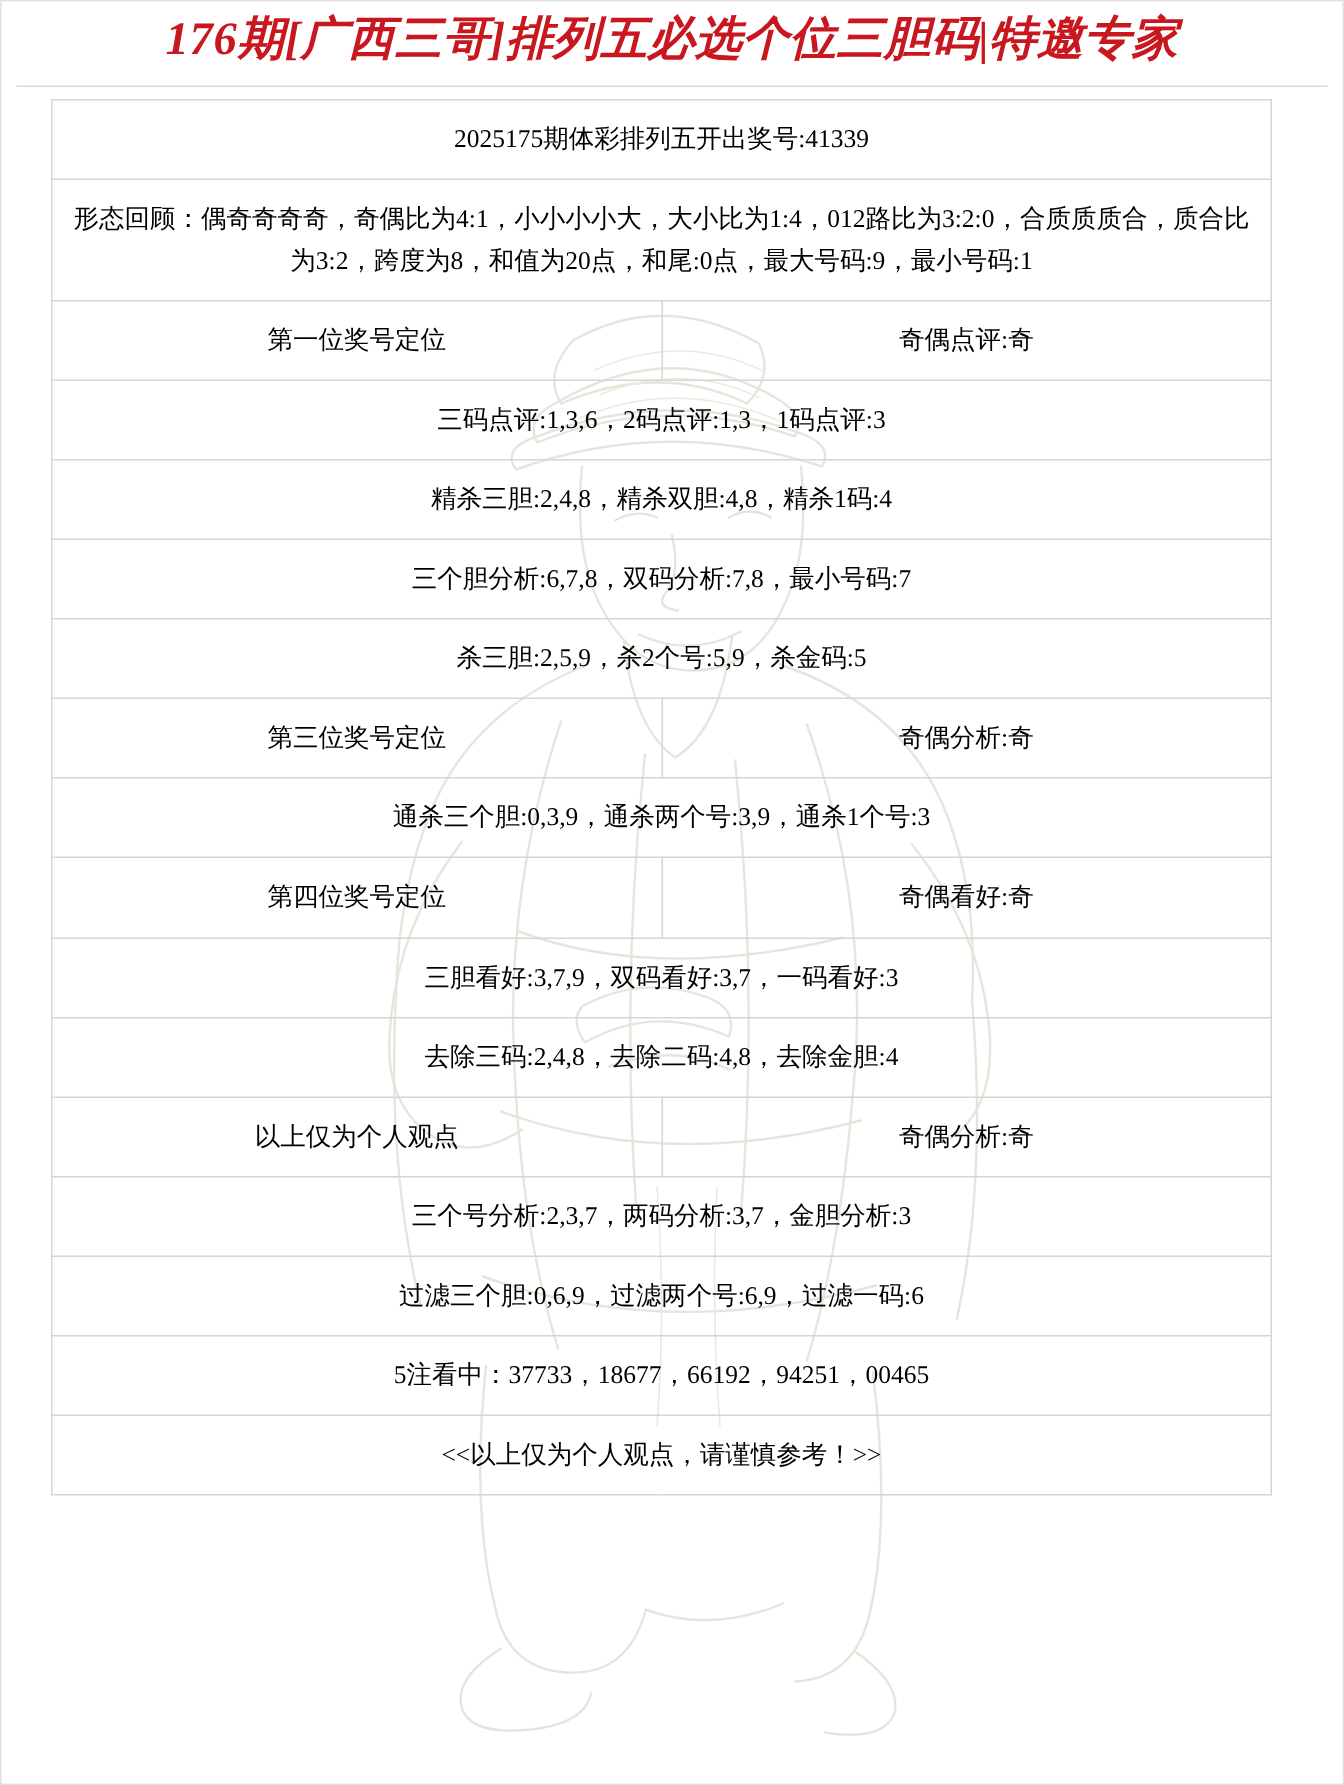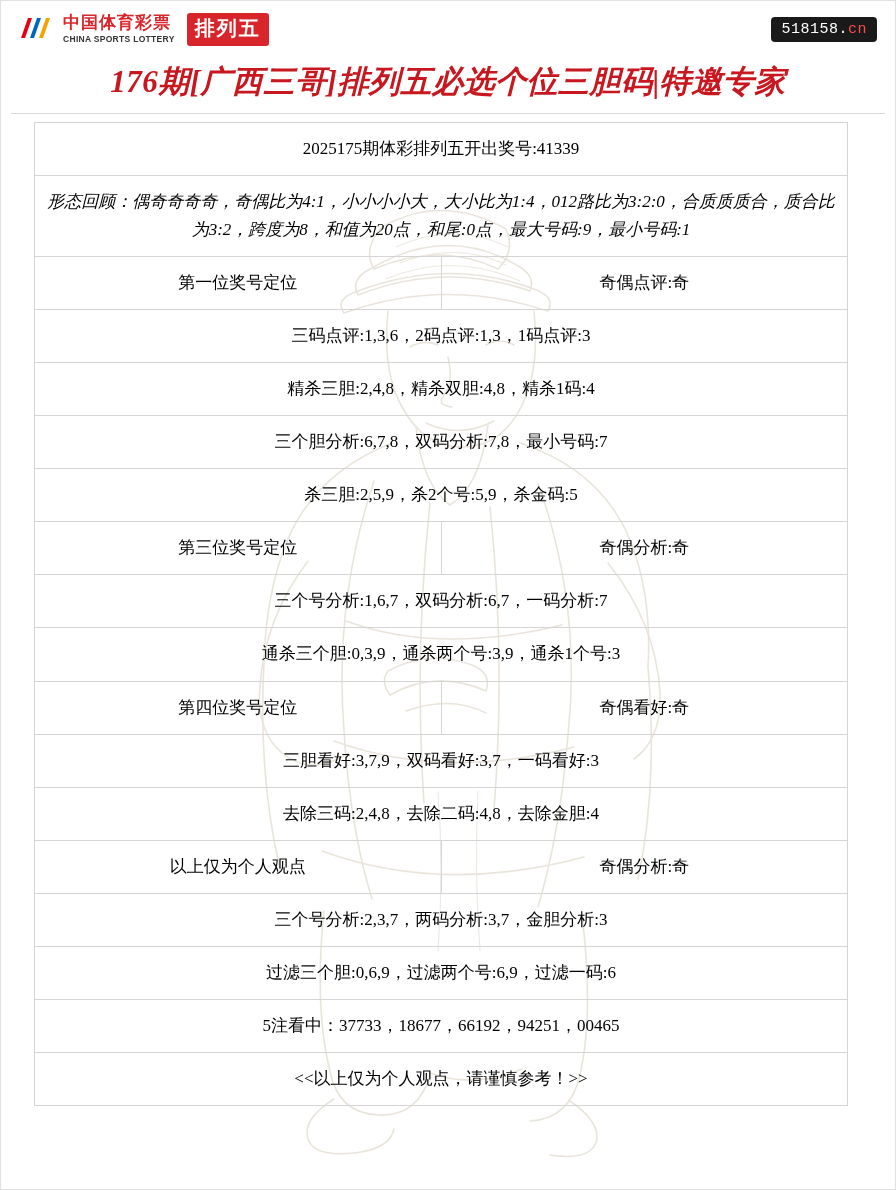--- a/index.html
+++ b/index.html
@@ -139,61 +139,40 @@
     background: transparent;
   }
   td.draw {
     font-size: 17px;
     padding: 11px 6px;
   }
   td.review {
     font-size: 17px;
     padding: 12px 40px;
     line-height: 1.9;
-    font-style: italic;
   }
   td.pos-label {
     width: 50%;
   }
   td.footer-note {
     font-size: 17px;
     padding: 18px 6px;
   }
   td.note-row {
     padding: 16px 6px;
   }
   td.tall {
     padding: 19px 6px;
   }
 </style>
 </head>
 <body>
 
 <div class="page">
 
-  <div class="header">
-    <div class="brand">
-      <span class="brand-logo">
-        <svg width="38" height="34" viewBox="0 0 38 34" xmlns="http://www.w3.org/2000/svg">
-          <rect x="1" y="1" width="36" height="32" fill="#ffffff" stroke="#ddd" stroke-width="0"></rect>
-          <path d="M4 26 L11 6 L15 6 L8 26 Z" fill="#e60012"></path>
-          <path d="M13 26 L20 6 L24 6 L17 26 Z" fill="#0068b7"></path>
-          <path d="M22 26 L29 6 L33 6 L26 26 Z" fill="#f5a200"></path>
-        </svg>
-      </span>
-      <span class="brand-text">
-        <span class="brand-cn">中国体育彩票</span>
-        <span class="brand-en">CHINA SPORTS LOTTERY</span>
-      </span>
-      <span class="brand-badge">排列五</span>
-    </div>
-    <div class="site-tag">
-      <span class="white">518158.</span><span class="red">cn</span>
-    </div>
-  </div>
 
   <div class="title">176期[广西三哥]排列五必选个位三胆码|特邀专家</div>
   <div class="rule"></div>
 
   <div class="watermark">
     <svg width="620" height="1010" viewBox="0 0 620 1010" xmlns="http://www.w3.org/2000/svg">
       <g fill="none" stroke="#b9a98c" stroke-width="1.6" stroke-linecap="round" stroke-linejoin="round">
 
         <path d="M232 118 q78 -46 150 -2 q16 10 10 24 q-86 -30 -172 4 q-8 -16 12 -26 z"></path>
         <path d="M220 140 q90 -34 176 -2 q22 8 14 22 q-104 -34 -204 2 q-10 -14 14 -22 z"></path>
@@ -269,23 +248,20 @@
         </tr>
         <tr>
           <td class="note-row" colspan="2">杀三胆:2,5,9，杀2个号:5,9，杀金码:5</td>
         </tr>
 
         <tr>
           <td class="pos-label tall">第三位奖号定位</td>
           <td class="tall">奇偶分析:奇</td>
         </tr>
         <tr>
-          <td class="note-row" colspan="2">三个号分析:1,6,7，双码分析:6,7，一码分析:7</td>
-        </tr>
-        <tr>
           <td class="note-row" colspan="2">通杀三个胆:0,3,9，通杀两个号:3,9，通杀1个号:3</td>
         </tr>
 
         <tr>
           <td class="pos-label tall">第四位奖号定位</td>
           <td class="tall">奇偶看好:奇</td>
         </tr>
         <tr>
           <td class="note-row" colspan="2">三胆看好:3,7,9，双码看好:3,7，一码看好:3</td>
         </tr>

